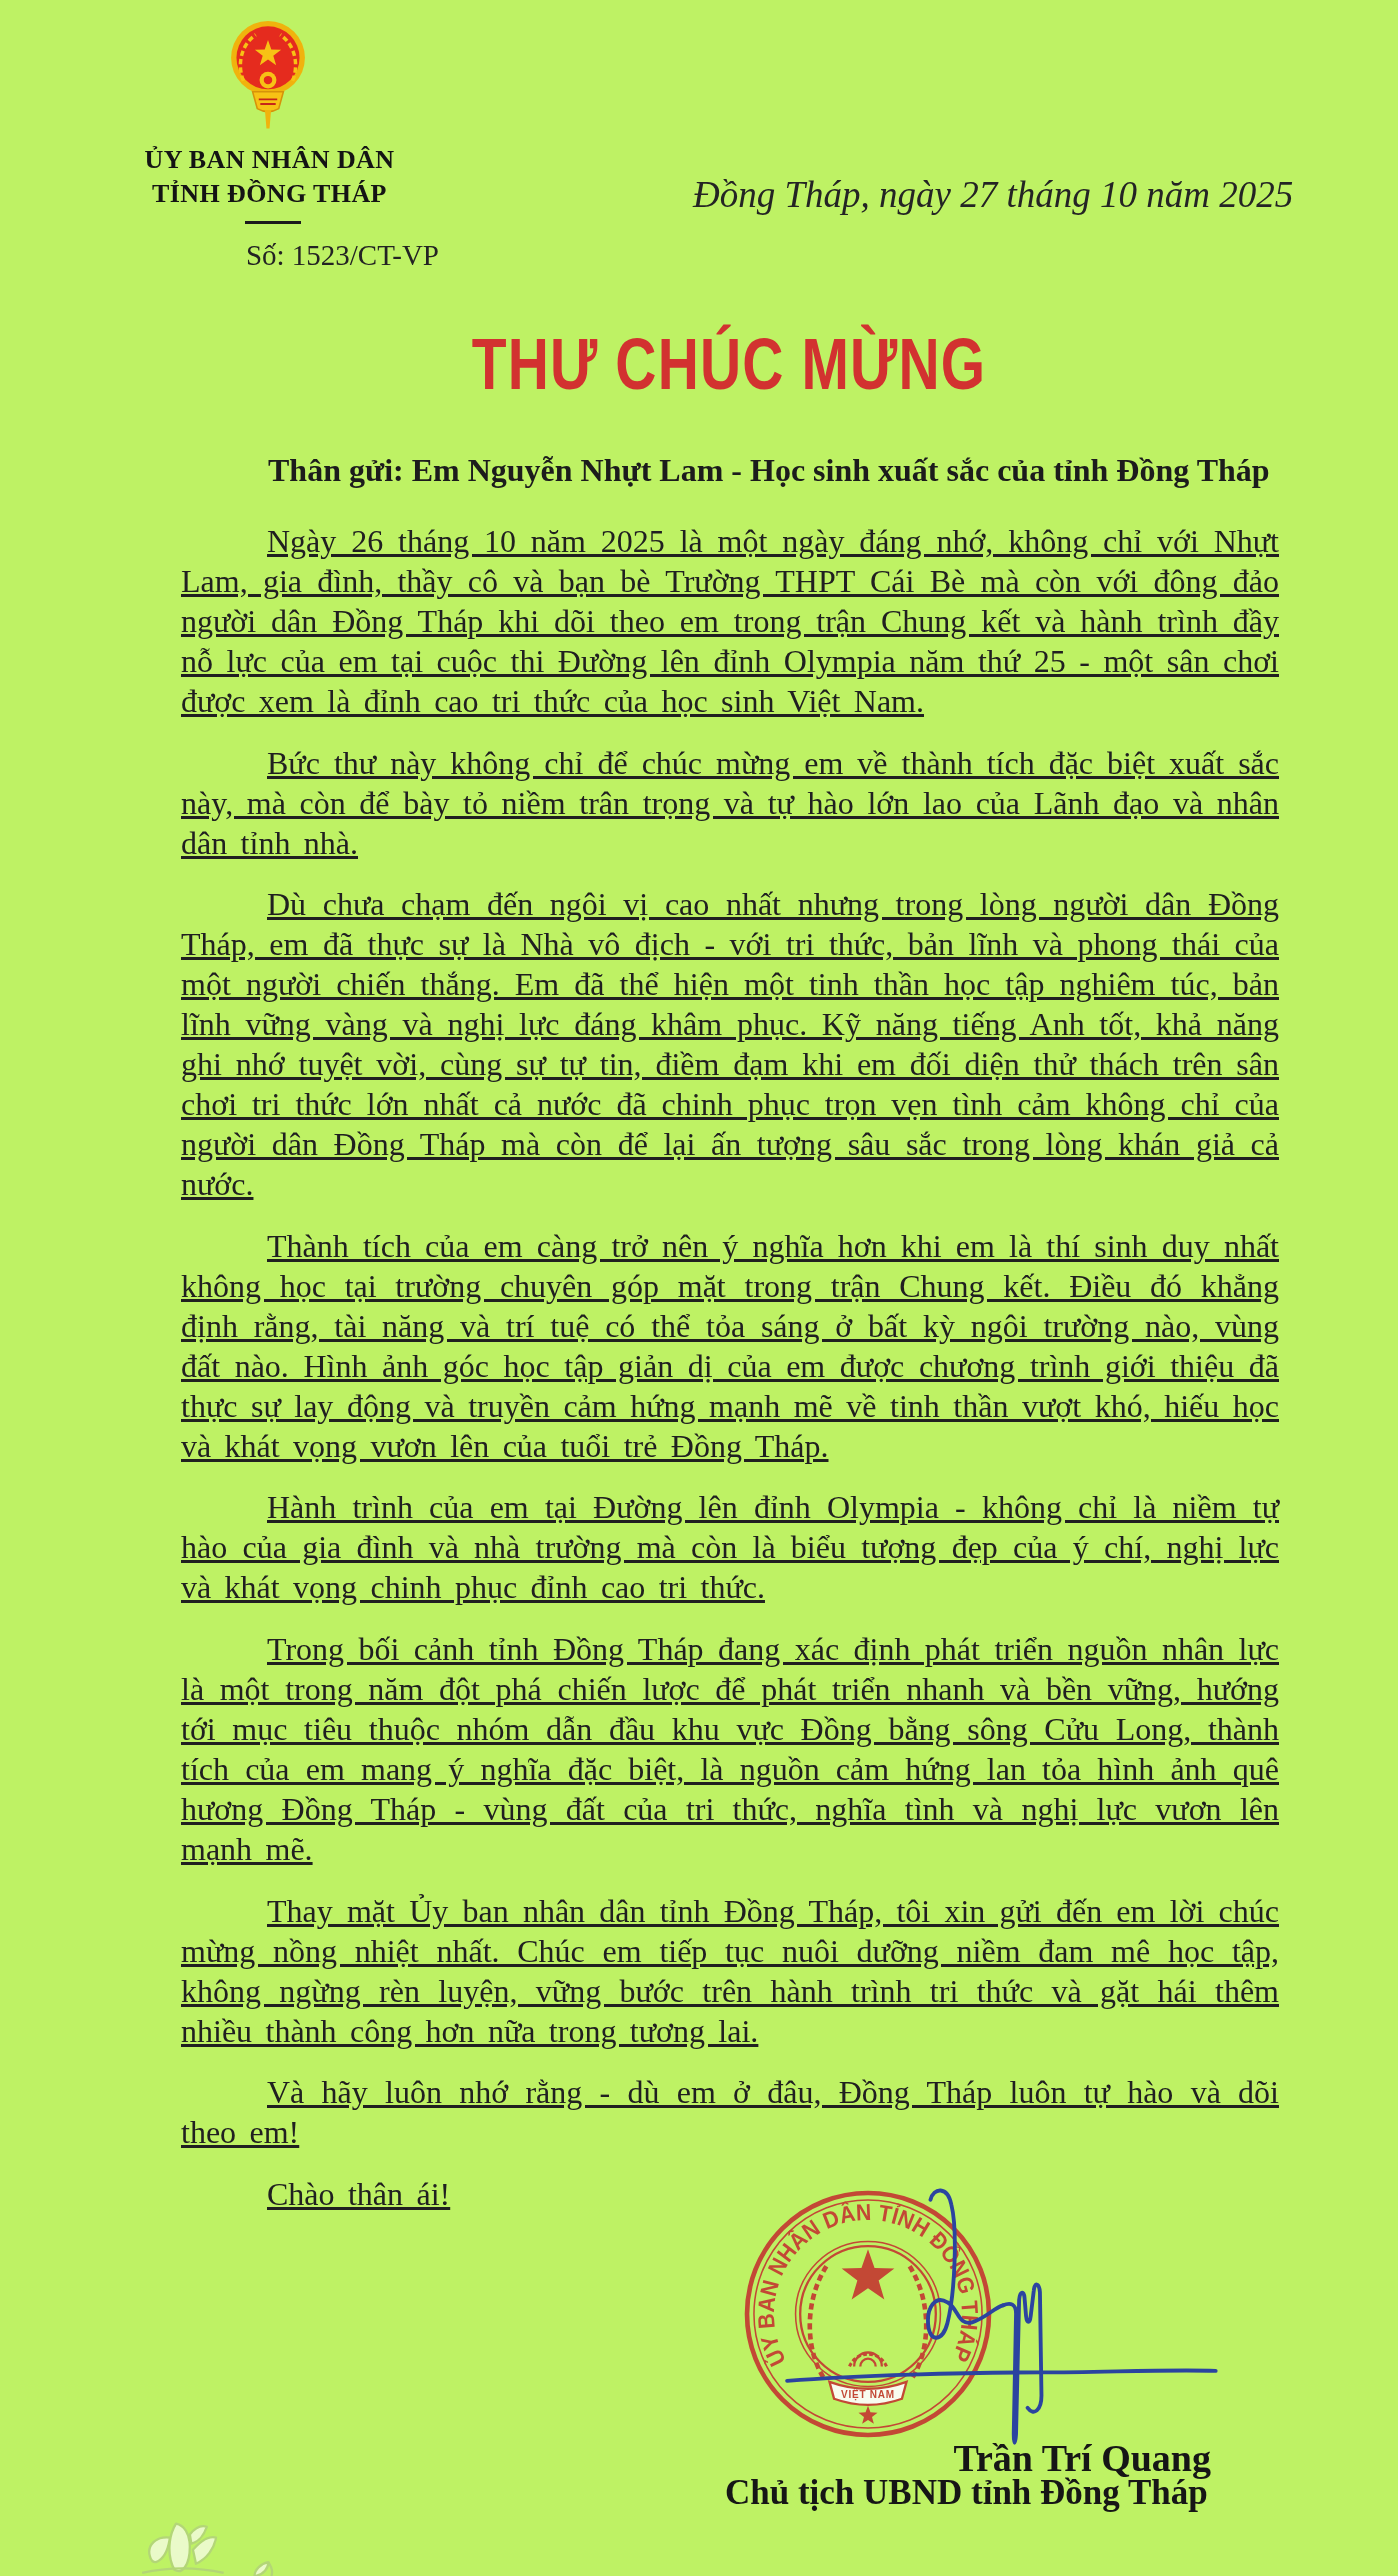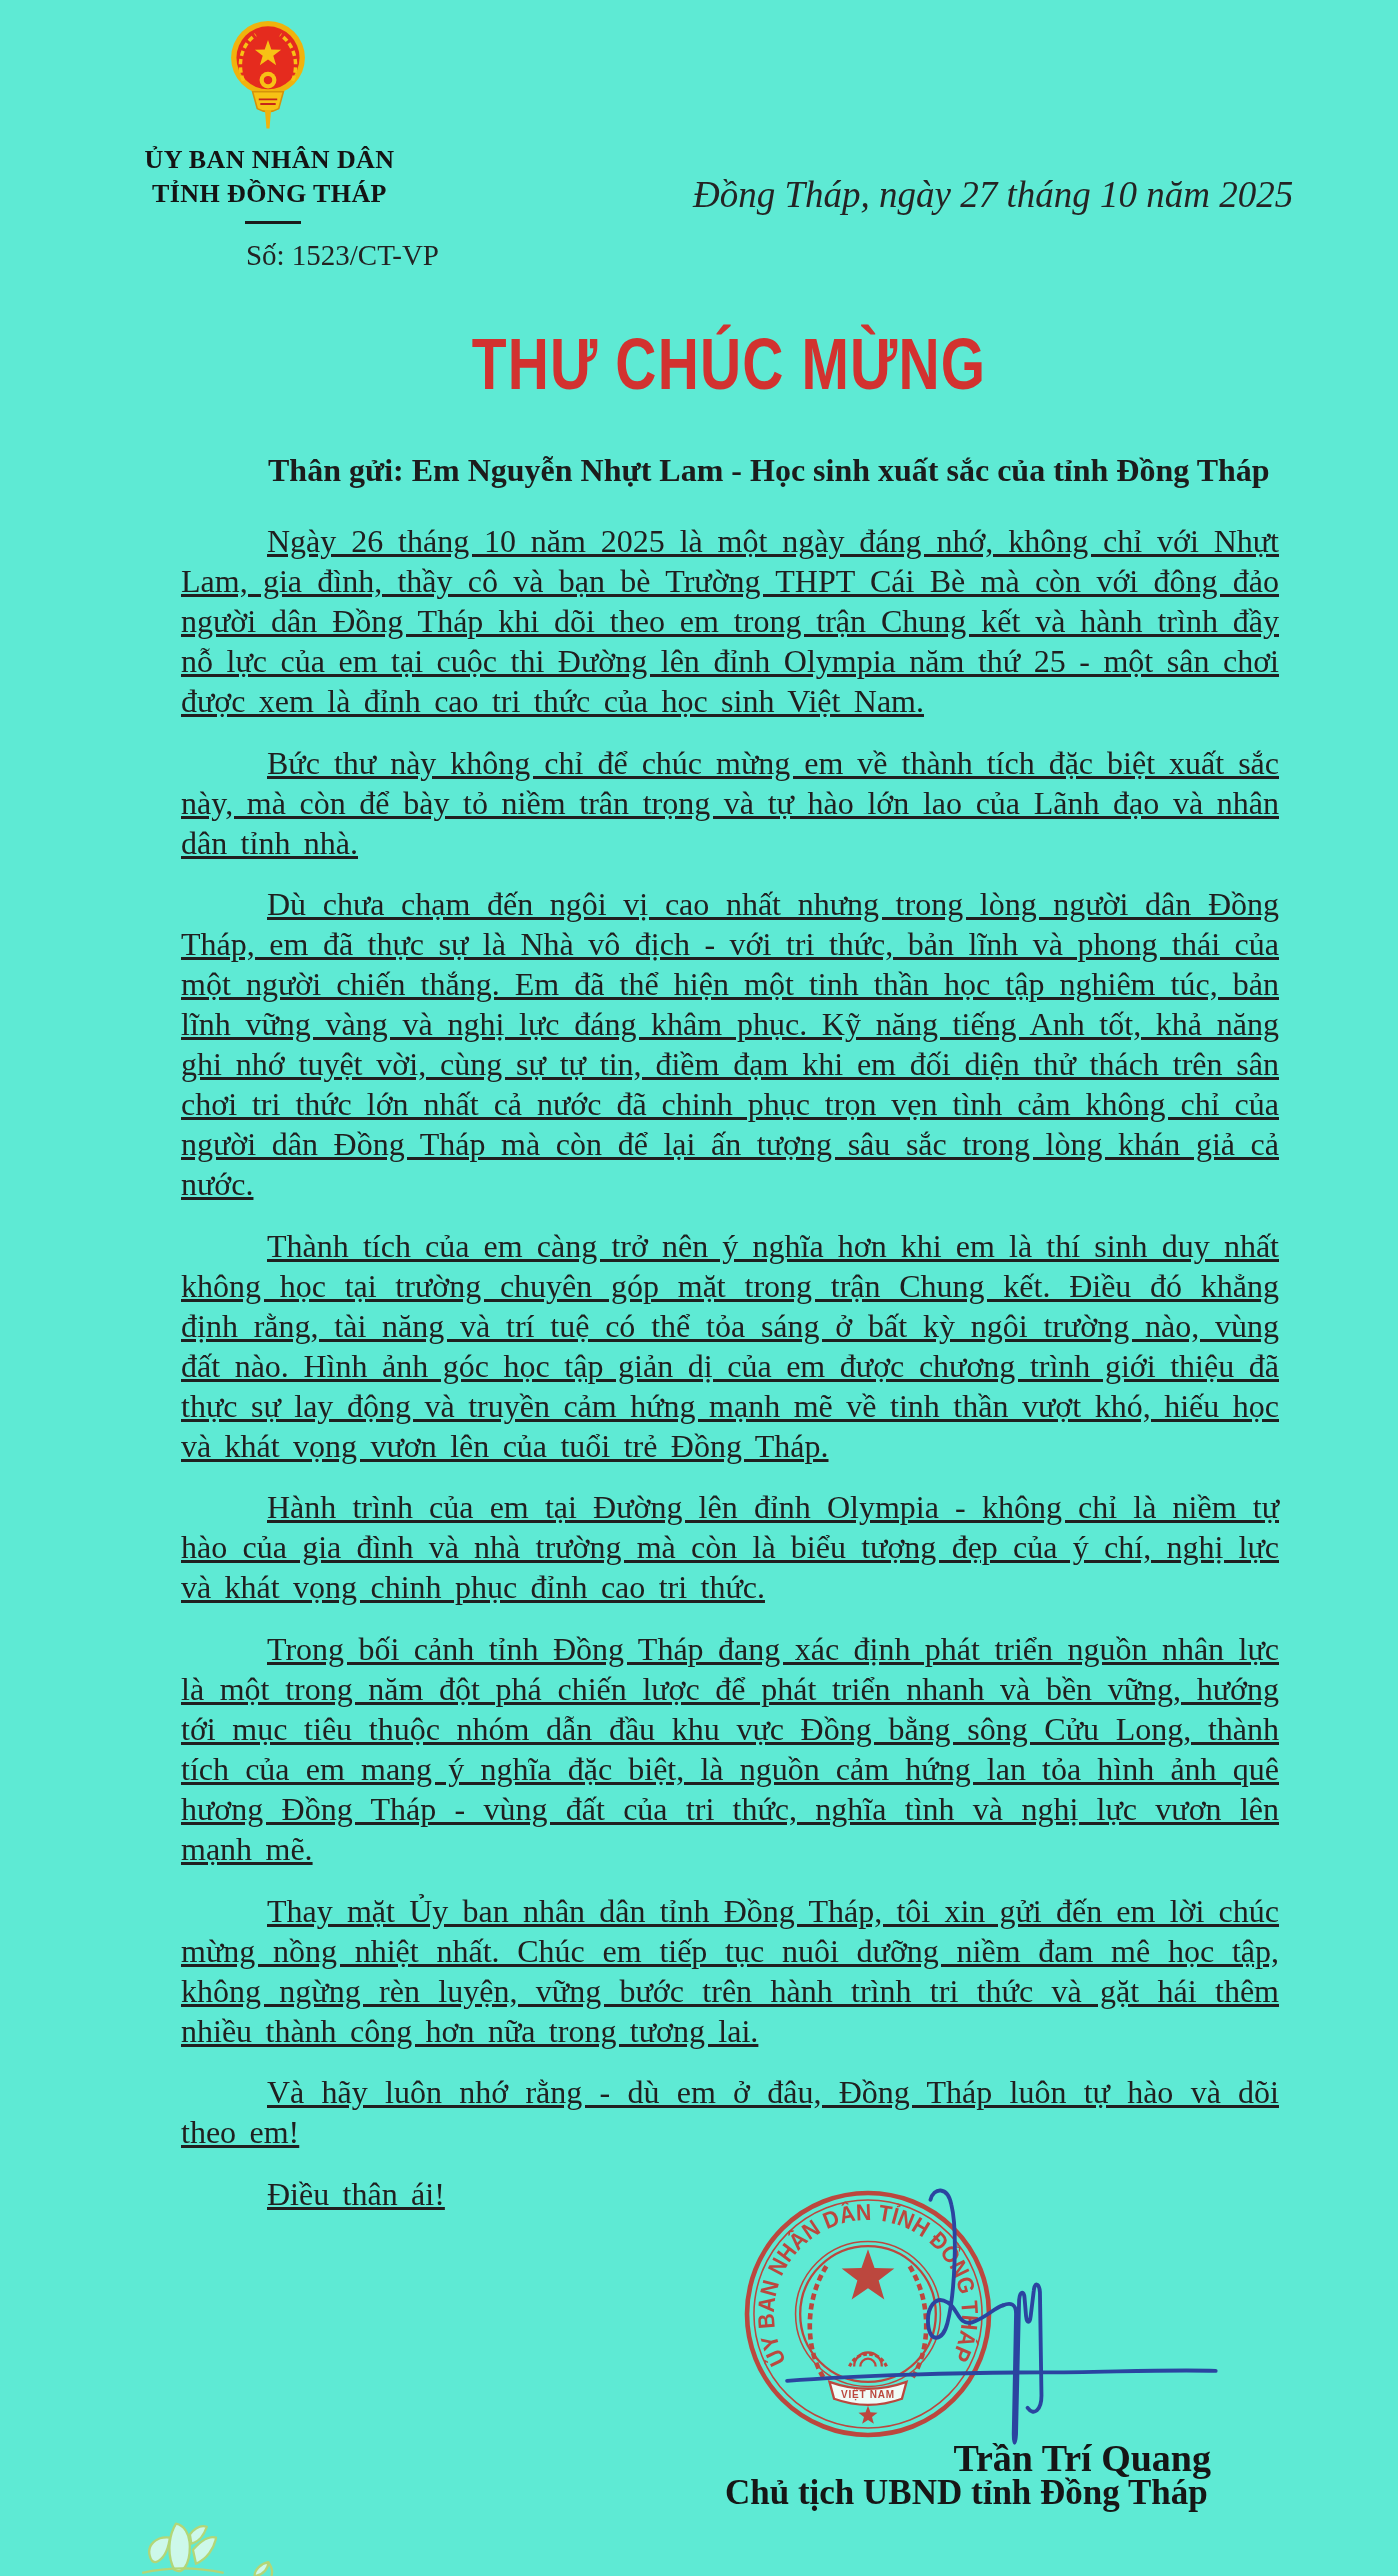--- a/index.html
+++ b/index.html
@@ -1,19 +1,19 @@
 <!DOCTYPE html>
 <html lang="vi" style="font-size:12.3px"><head>
 <meta charset="utf-8">
 <style>
   html,body{margin:0;padding:0;background:#8a8a8a;}
   .page{
     position:relative;
     width:1398px;height:2576px;
-    background:#5eead4;
+    background:#bef264;
     overflow:hidden;
     font-family:"Liberation Serif","DejaVu Serif",serif;
     color:#1e1e1e;
   }
   .abs{position:absolute;}
   
   .org-block{left:100px;top:143px;width:339px;text-align:center;
     font-weight:bold;font-size:26px;line-height:34px;color:#141414;letter-spacing:0.4px;}
   .org-divider{left:245px;top:221px;width:56px;height:3.1px;background:#1b1b1b;}
   .doc-number{left:100px;top:239px;width:339px;text-align:right;font-size:29px;color:#232323;}
@@ -77,21 +77,21 @@
 
   <div class="abs letter-body">
     <p>Ngày 26 tháng 10 năm 2025 là một ngày đáng nhớ, không chỉ với Nhựt Lam, gia đình, thầy cô và bạn bè Trường THPT Cái Bè mà còn với đông đảo người dân Đồng Tháp khi dõi theo em trong trận Chung kết và hành trình đầy nỗ lực của em tại cuộc thi Đường lên đỉnh Olympia năm thứ 25 - một sân chơi được xem là đỉnh cao tri thức của học sinh Việt Nam.</p>
     <p>Bức thư này không chỉ để chúc mừng em về thành tích đặc biệt xuất sắc này, mà còn để bày tỏ niềm trân trọng và tự hào lớn lao của Lãnh đạo và nhân dân tỉnh nhà.</p>
     <p>Dù chưa chạm đến ngôi vị cao nhất nhưng trong lòng người dân Đồng Tháp, em đã thực sự là Nhà vô địch - với tri thức, bản lĩnh và phong thái của một người chiến thắng. Em đã thể hiện một tinh thần học tập nghiêm túc, bản lĩnh vững vàng và nghị lực đáng khâm phục. Kỹ năng tiếng Anh tốt, khả năng ghi nhớ tuyệt vời, cùng sự tự tin, điềm đạm khi em đối diện thử thách trên sân chơi tri thức lớn nhất cả nước đã chinh phục trọn vẹn tình cảm không chỉ của người dân Đồng Tháp mà còn để lại ấn tượng sâu sắc trong lòng khán giả cả nước.</p>
     <p>Thành tích của em càng trở nên ý nghĩa hơn khi em là thí sinh duy nhất không học tại trường chuyên góp mặt trong trận Chung kết. Điều đó khẳng định rằng, tài năng và trí tuệ có thể tỏa sáng ở bất kỳ ngôi trường nào, vùng đất nào. Hình ảnh góc học tập giản dị của em được chương trình giới thiệu đã thực sự lay động và truyền cảm hứng mạnh mẽ về tinh thần vượt khó, hiếu học và khát vọng vươn lên của tuổi trẻ Đồng Tháp.</p>
     <p>Hành trình của em tại Đường lên đỉnh Olympia - không chỉ là niềm tự hào của gia đình và nhà trường mà còn là biểu tượng đẹp của ý chí, nghị lực và khát vọng chinh phục đỉnh cao tri thức.</p>
     <p>Trong bối cảnh tỉnh Đồng Tháp đang xác định phát triển nguồn nhân lực là một trong năm đột phá chiến lược để phát triển nhanh và bền vững, hướng tới mục tiêu thuộc nhóm dẫn đầu khu vực Đồng bằng sông Cửu Long, thành tích của em mang ý nghĩa đặc biệt, là nguồn cảm hứng lan tỏa hình ảnh quê hương Đồng Tháp - vùng đất của tri thức, nghĩa tình và nghị lực vươn lên mạnh mẽ.</p>
     <p>Thay mặt Ủy ban nhân dân tỉnh Đồng Tháp, tôi xin gửi đến em lời chúc mừng nồng nhiệt nhất. Chúc em tiếp tục nuôi dưỡng niềm đam mê học tập, không ngừng rèn luyện, vững bước trên hành trình tri thức và gặt hái thêm nhiều thành công hơn nữa trong tương lai.</p>
     <p>Và hãy luôn nhớ rằng - dù em ở đâu, Đồng Tháp luôn tự hào và dõi theo em!</p>
-    <p class="closing">Điều thân ái!</p>
+    <p class="closing">Chào thân ái!</p>
   </div>
 
   <svg class="abs seal-svg" viewBox="0 0 340 340" opacity="0.92">
     <g stroke="#c43a32" fill="none">
       <circle cx="170" cy="170" r="157" stroke-width="6"></circle>
       <circle cx="170" cy="170" r="148" stroke-width="2"></circle>
       <circle cx="170" cy="170" r="94" stroke-width="2"></circle>
       <circle cx="170" cy="170" r="88" stroke-width="3"></circle>
       <path d="M112,252 C88,214 88,152 116,108" stroke-width="6" stroke-dasharray="8 5"></path>
       <path d="M228,252 C252,214 252,152 224,108" stroke-width="6" stroke-dasharray="8 5"></path>

